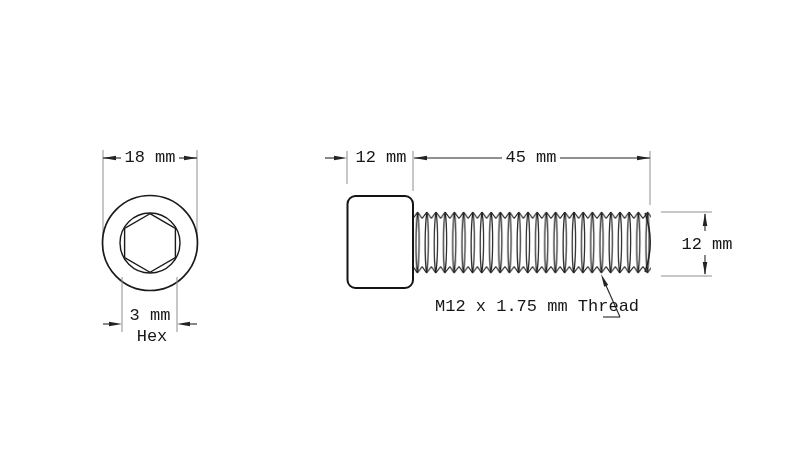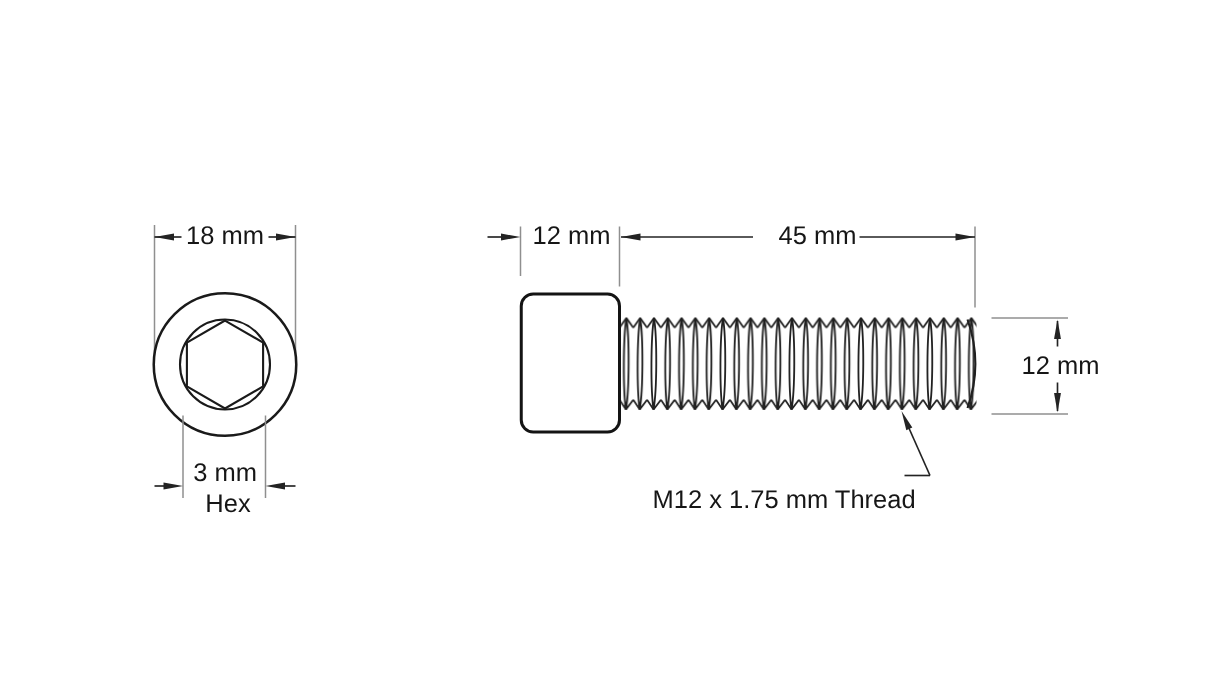--- a/index.html
+++ b/index.html
@@ -1,21 +1,21 @@
 <!DOCTYPE html>
 <html><head>
 <meta charset="utf-8">
 <style>
   html,body{margin:0;padding:0;background:#ffffff;}
   .stage{
     position:relative;
     width:808px;height:457px;
     background:#ffffff;
     overflow:hidden;
-    font-family:Liberation Sans, sans-serif;
+    font-family:Liberation Mono, monospace;
   }
   .stage svg{position:absolute;left:0;top:0;}
   .dim-label{
     position:absolute;
     transform:translate(-50%,-50%);
     font-size:17px;
     line-height:1;
     color:#161616;
     white-space:nowrap;
     background:#ffffff;
@@ -117,19 +117,19 @@
   </svg>
 
   <div class="dim-label" style="left:150px; top:157px;">18 mm</div>
 
   <div class="dim-label" style="left:150px; top:315px;">3 mm</div>
 
   <div class="dim-label" style="left:152px; top:336px;">Hex</div>
 
   <div class="dim-label" style="left:381px; top:157px;">12 mm</div>
 
-  <div class="dim-label" style="left:531px; top:157px;margin-left:14px;">45 mm</div>
+  <div class="dim-label" style="left:531px; top:157px;">45 mm</div>
 
   <div class="dim-label" style="left:707px; top:244px;">12 mm</div>
 
-  <div class="dim-label left-anchor" style="left:435px; top:333px;">M12 x 1.75 mm Thread</div>
+  <div class="dim-label left-anchor" style="left:435px; top:306px;">M12 x 1.75 mm Thread</div>
 
 </div>
 
 </body></html>

